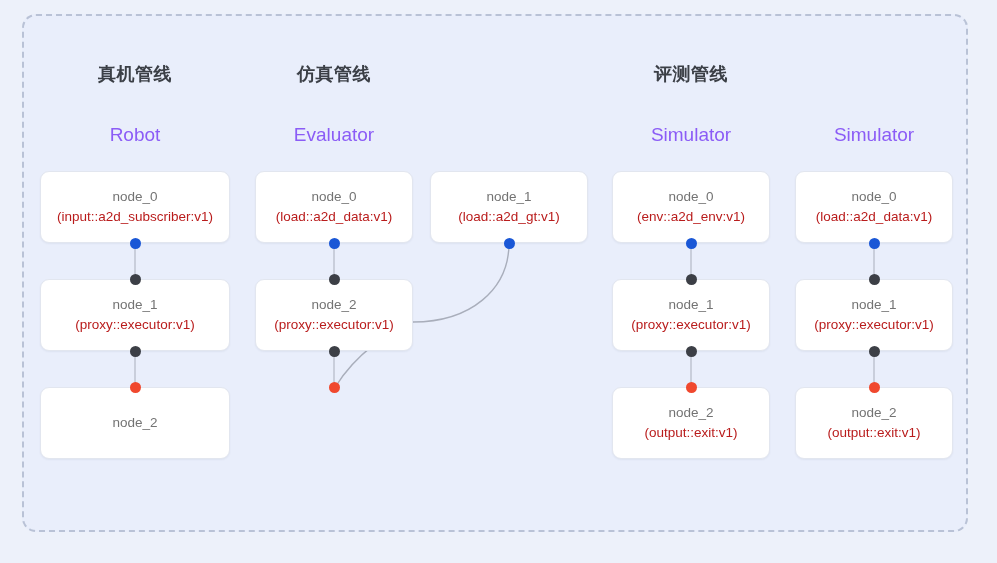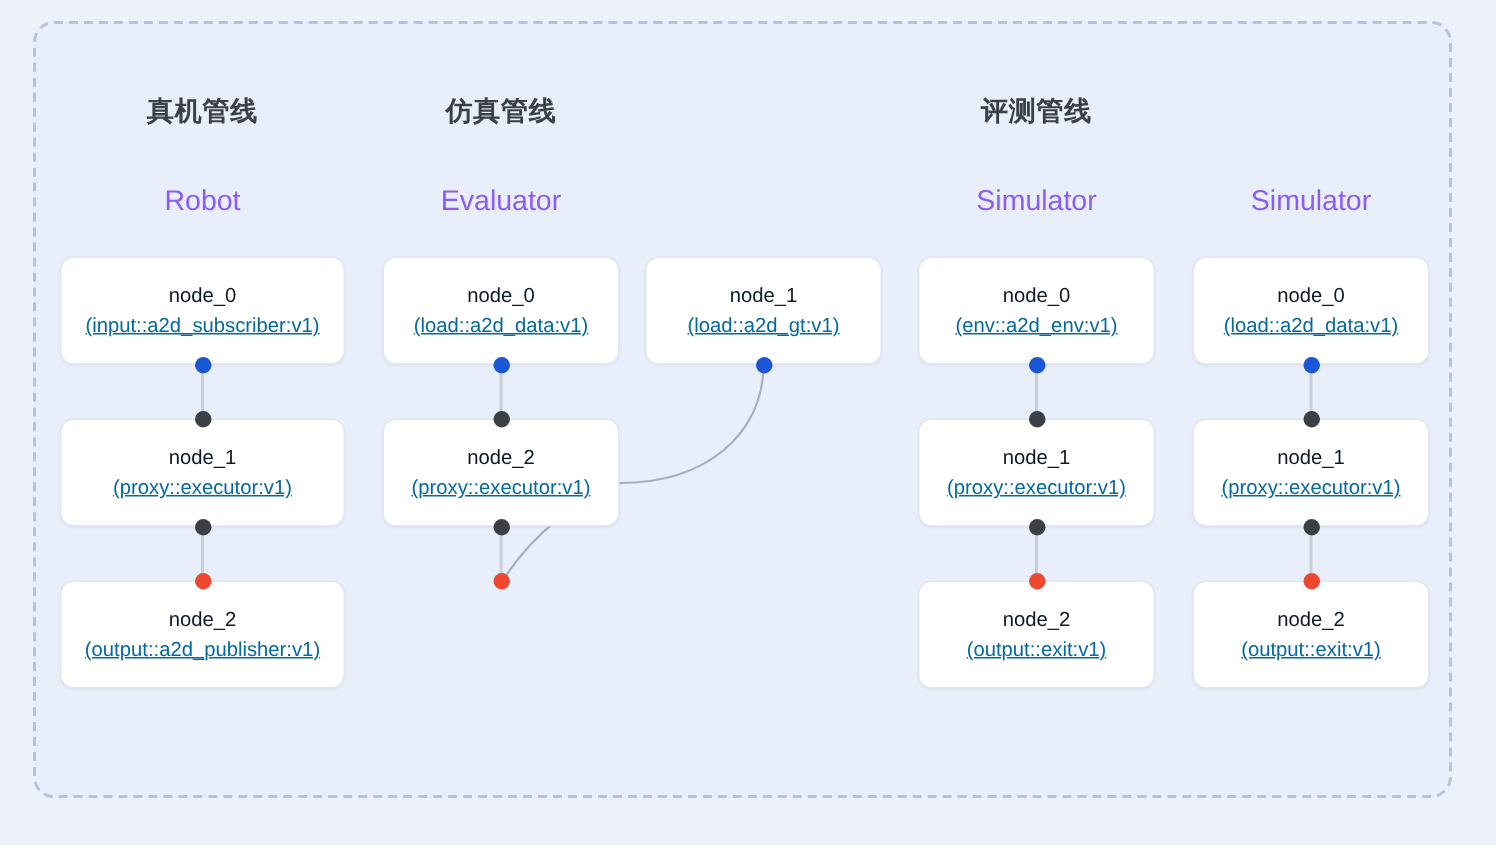--- a/index.html
+++ b/index.html
@@ -70,28 +70,27 @@
     border-radius: 9px;
     box-shadow: 0 1px 2px rgba(40,50,80,0.06);
     display: flex;
     flex-direction: column;
     align-items: center;
     justify-content: center;
     height: 72px;
   }
   .node-name {
     font-size: 13.5px;
-    color: #0f172a;
+    color: #737373;
     line-height: 1.5;
   }
   .node-type {
     font-size: 13.5px;
-    color: #0369a1;
+    color: #b91c1c;
     line-height: 1.5;
-    text-decoration: underline;
   }
   
   .connector-line {
     position: absolute;
     width: 2px;
     background: #c9cedb;
   }
   .dot {
     position: absolute;
     width: 11px;
@@ -134,21 +133,20 @@
       </div>
       <div class="dot dot-blue" style="left: 129.5px; top: 237.5px;"></div>
       <div class="node-box" style="left: 40px; top: 279px; width: 190px;">
         <div class="node-name">node_1</div>
         <div class="node-type">(proxy::executor:v1)</div>
       </div>
       <div class="dot dot-dark" style="left: 129.5px; top: 345.5px;"></div>
       <div class="dot dot-dark" style="left: 129.5px; top: 273.5px;"></div>
       <div class="node-box" style="left: 40px; top: 387px; width: 190px;">
         <div class="node-name">node_2</div>
-        <div class="node-type">(output::a2d_publisher:v1)</div>
       </div>
       <div class="dot dot-red" style="left: 129.5px; top: 381.5px;"></div>
       <div class="pipeline-column" style="left: 255px; width: 158px;">
         <div class="col-title-cn">仿真管线</div>
         <div class="col-title-en">Evaluator</div>
       </div>
       <div class="connector-line" style="left: 333px; top: 243px; height: 36px;"></div>
       <div class="connector-line" style="left: 333px; top: 351px; height: 36px;"></div>
       <div class="node-box" style="left: 255px; top: 171px; width: 158px;">
         <div class="node-name">node_0</div>

